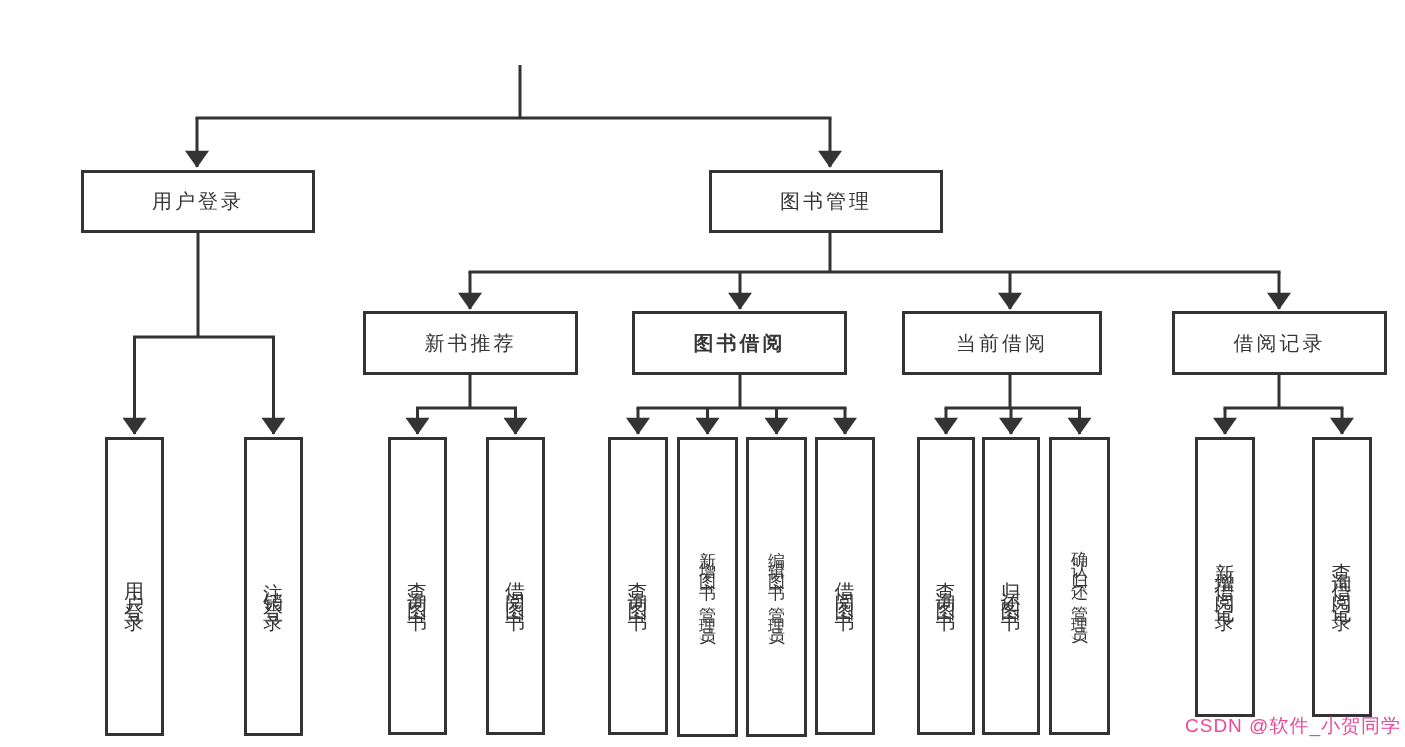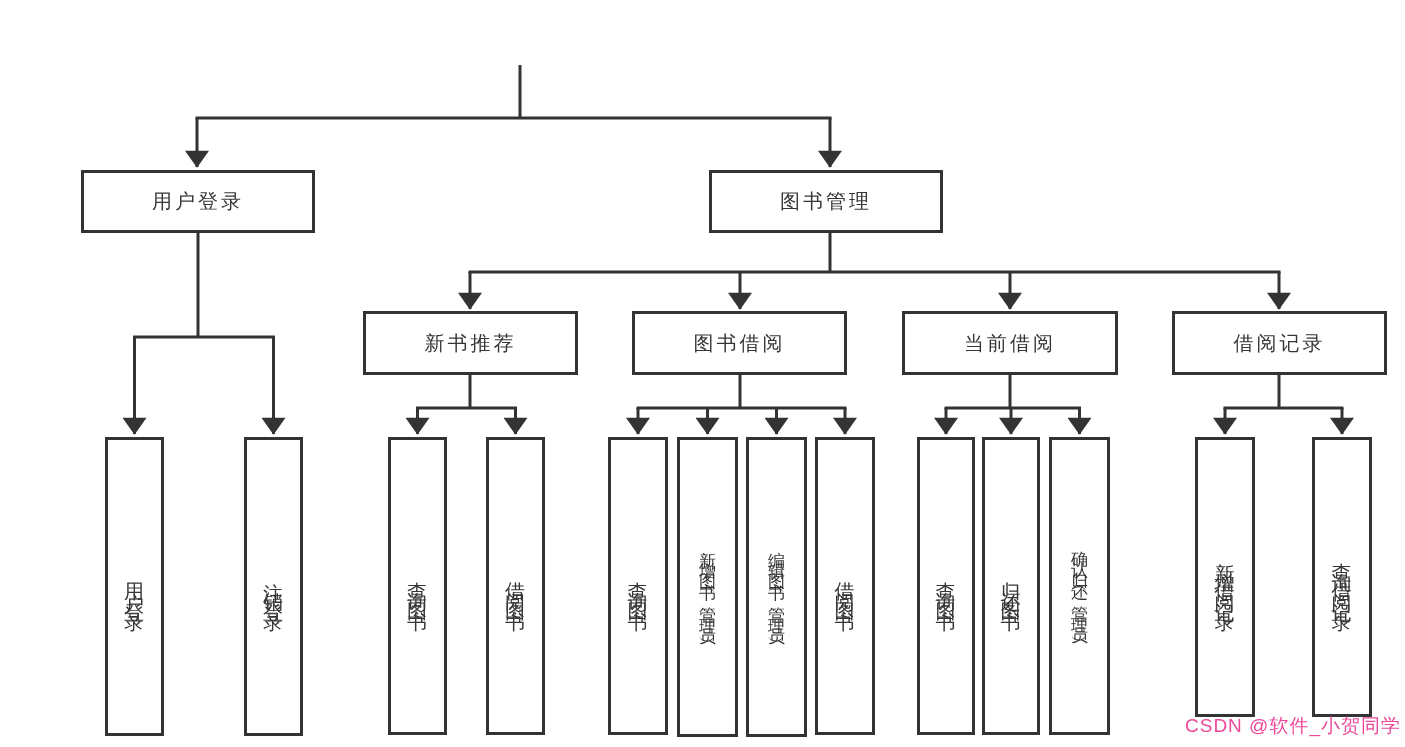--- a/index.html
+++ b/index.html
@@ -91,24 +91,24 @@
   <div class="hbox" style="left:81px; top:170px; width:234px; height:63px;">
     <span>用户登录</span>
   </div>
   <div class="hbox" style="left:709px; top:170px; width:234px; height:63px;">
     <span>图书管理</span>
   </div>
 
   <div class="hbox" style="left:363px; top:311px; width:215px; height:64px;">
     <span>新书推荐</span>
   </div>
-  <div class="hbox" style="left:632px; top:311px; width:215px; height:64px;">
+  <div class="hbox" style="left:632px; top:311px; width:215px; height:64px;font-weight:bold;">
     <span>图书借阅</span>
   </div>
-  <div class="hbox" style="left:902px; top:311px; width:216px; height:64px;">
+  <div class="hbox" style="left:902px; top:311px; width:200px; height:64px;">
     <span>当前借阅</span>
   </div>
   <div class="hbox" style="left:1172px; top:311px; width:215px; height:64px;">
     <span>借阅记录</span>
   </div>
 
   <div class="vbox" style="left:105px; top:437px; width:59px; height:299px;">
     <span>用户登录</span>
   </div>
   <div class="vbox" style="left:244px; top:437px; width:59px; height:299px;">

